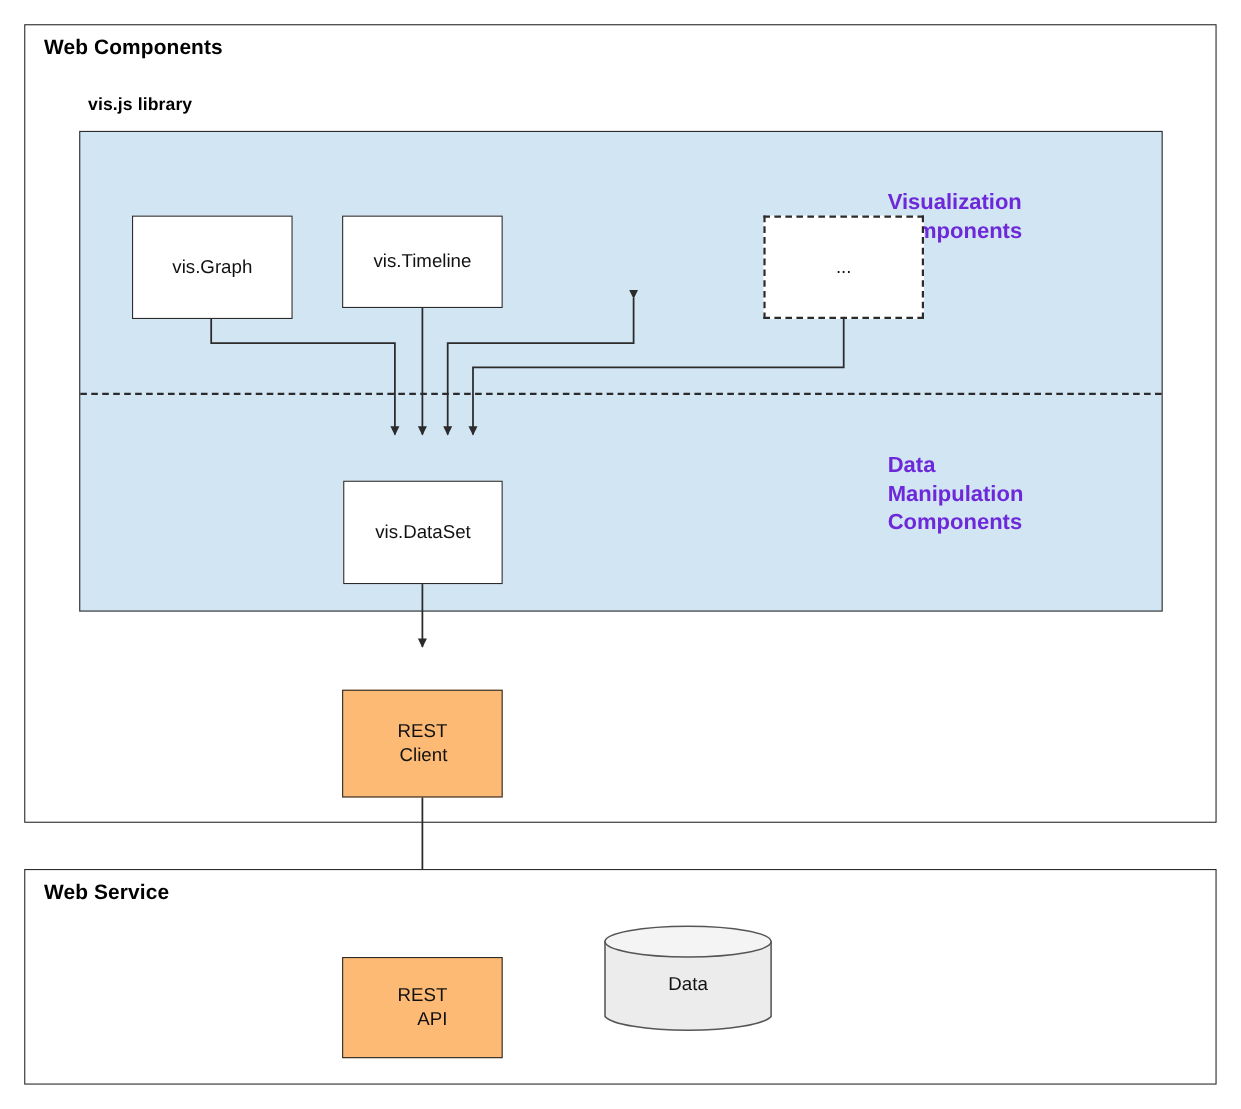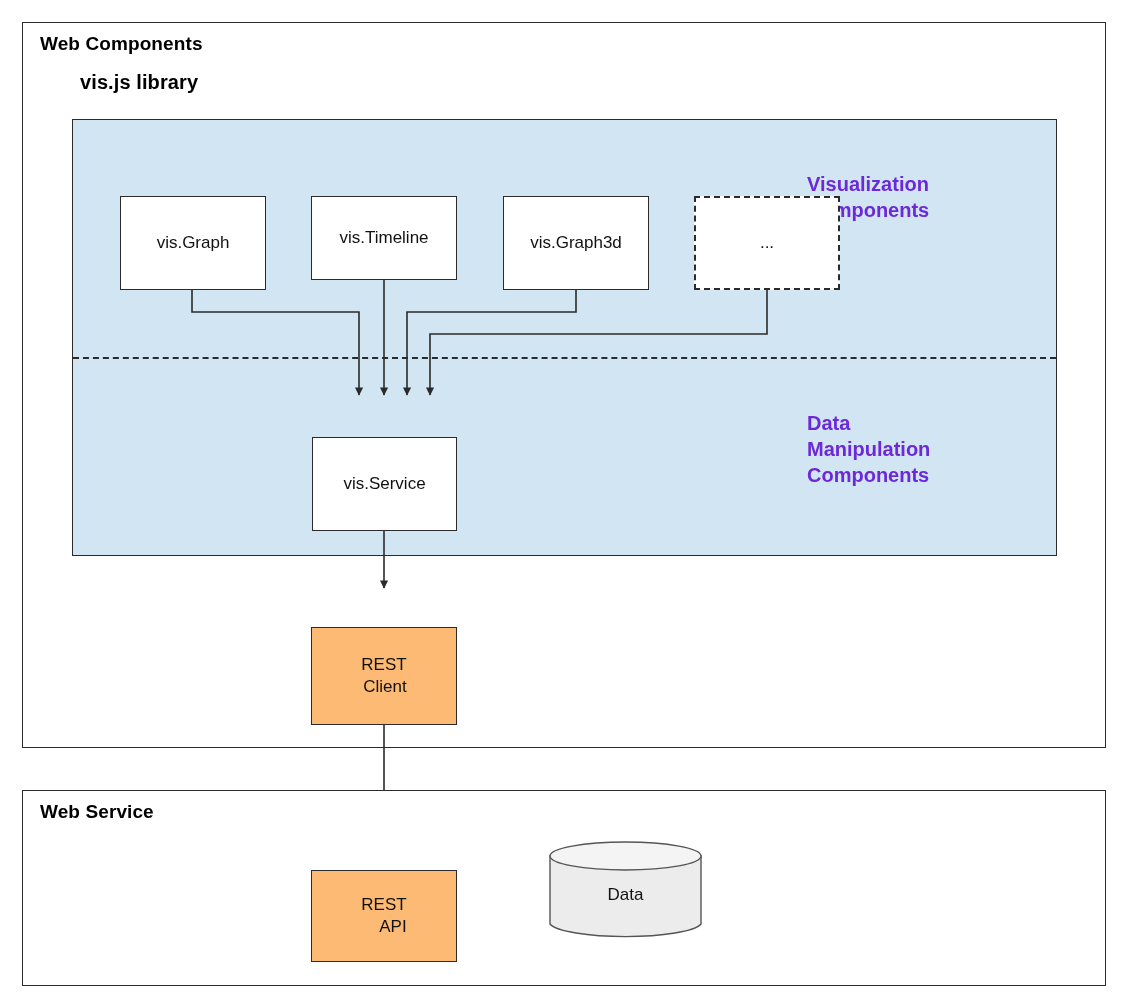--- a/index.html
+++ b/index.html
@@ -105,21 +105,21 @@
   }
 </style>
 </head>
 <body>
 
 <div id="stage">
 
   <div class="frame" style="left:22px; top:22px; width:1084px; height:726px;"></div>
   <div class="frame-title" style="left:40px; top:33px;">Web Components</div>
 
-  <div class="frame-title" style="left:80px; top:71px; font-size:20px;">vis.js library</div>
+  <div class="frame-title" style="left:80px; top:87px; font-size:16px;">vis.js library</div>
 
   <div class="panel" style="left:72px; top:119px; width:985px; height:437px;"></div>
 
   <div class="divider" style="left:73px; top:357px; width:983px;"></div>
 
   <div class="panel-label" style="left:807px; top:171px; width:211px;">Visualization
 Components</div>
   <div class="panel-label" style="left:807px; top:410px; width:211px;">Data
 Manipulation
 Components</div>
@@ -147,30 +147,27 @@
   </svg>
 
   <div class="node" style="left:120px; top:169px; width:146px; height:94px;">
     <span>vis.Graph</span>
   </div>
 
   <div class="node" style="left:311px; top:169px; width:146px; height:84px;">
     <span>vis.Timeline</span>
   </div>
 
-  <div class="node" style="left:503px; top:169px; width:146px; height:94px;">
-    <span>vis.Graph3d</span>
-  </div>
 
   <div class="node dashed" style="left:694px; top:169px; width:146px; height:94px;">
     <span>...</span>
   </div>
 
   <div class="node" style="left:312px; top:410px; width:145px; height:94px;">
-    <span>vis.Service</span>
+    <span>vis.DataSet</span>
   </div>
 
   <div class="node gray" style="left:311px; top:600px; width:146px; height:98px;">
     <span>REST
 Client</span>
   </div>
 
   <div class="frame" style="left:22px; top:790px; width:1084px; height:196px;"></div>
   <div class="frame-title" style="left:40px; top:801px;">Web Service</div>
 

